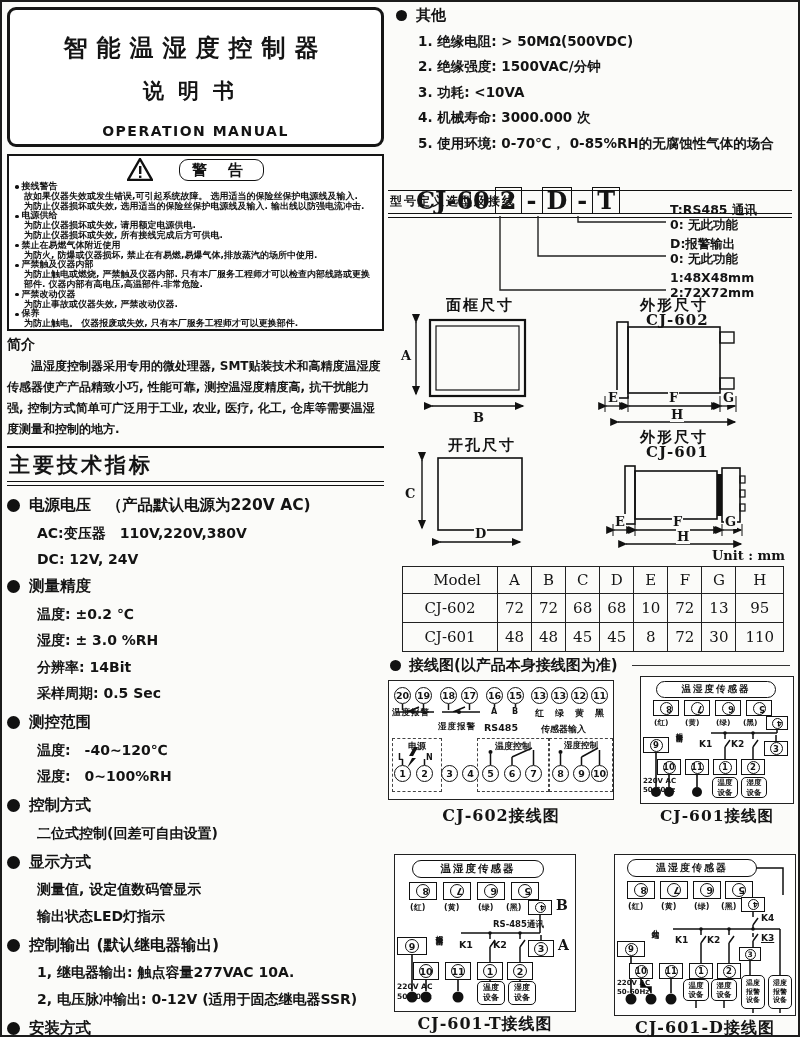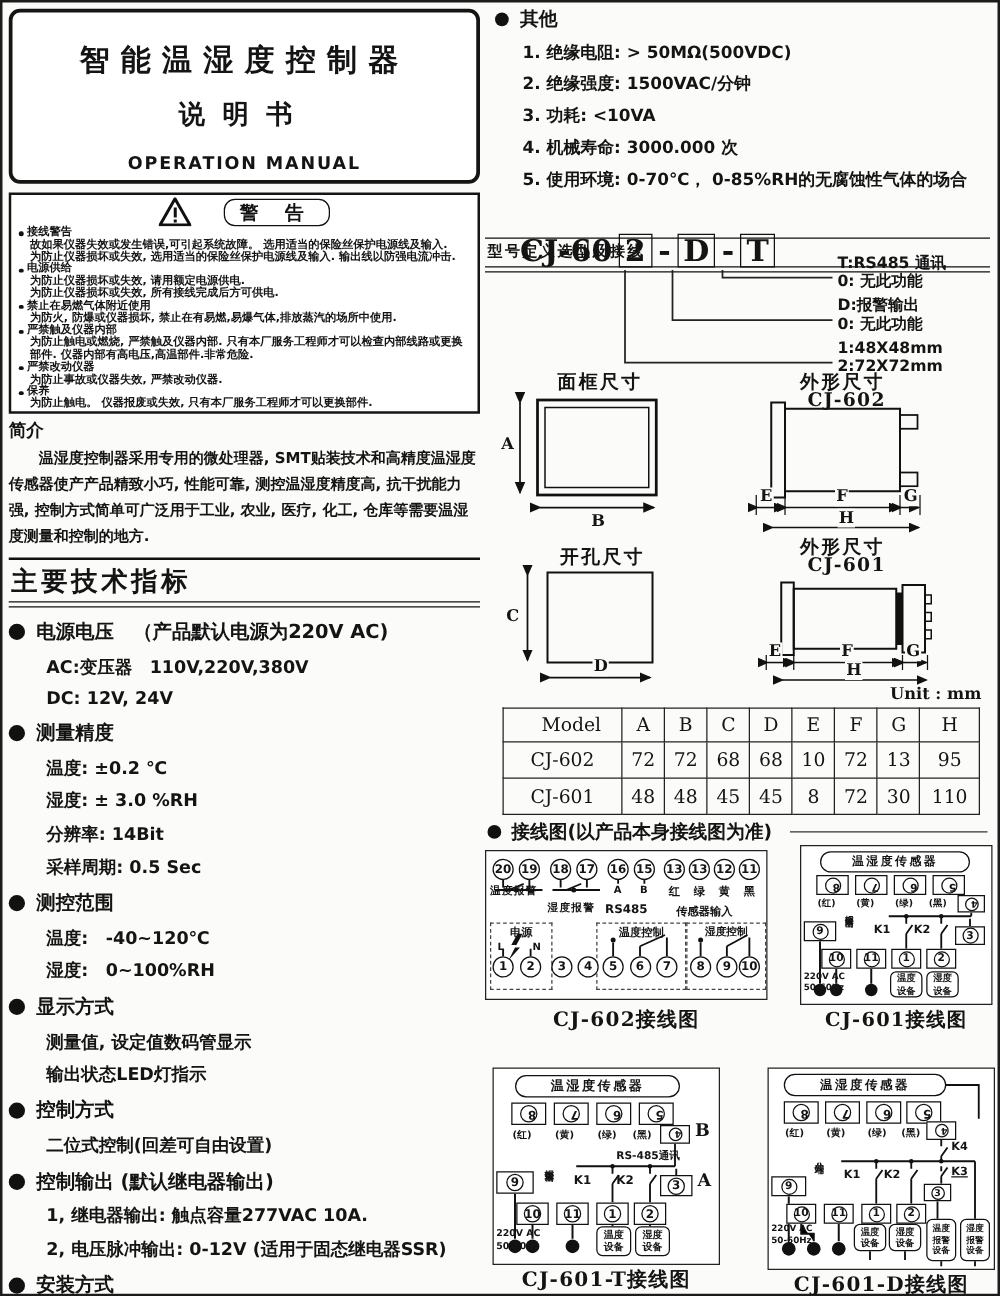--- a/index.html
+++ b/index.html
@@ -155,31 +155,31 @@
     <div class="sg-title">
         <span class="disc"></span>
         <span>测控范围</span>
       </div>
     <div class="sg-line">温度:　-40~120℃</div>
     <div class="sg-line">湿度:　0~100%RH</div>
   </div>
   <div class="spec-group">
     <div class="sg-title">
         <span class="disc"></span>
-        <span>显示方式</span>
-      </div>
-    <div class="sg-line">测量值, 设定值数码管显示</div>
-    <div class="sg-line">输出状态LED灯指示</div>
+        <span>控制方式</span>
+      </div>
+    <div class="sg-line">二位式控制(回差可自由设置)</div>
   </div>
   <div class="spec-group">
     <div class="sg-title">
         <span class="disc"></span>
-        <span>控制方式</span>
-      </div>
-    <div class="sg-line">二位式控制(回差可自由设置)</div>
+        <span>显示方式</span>
+      </div>
+    <div class="sg-line">测量值, 设定值数码管显示</div>
+    <div class="sg-line">输出状态LED灯指示</div>
   </div>
   <div class="spec-group">
     <div class="sg-title">
         <span class="disc"></span>
         <span>控制输出 (默认继电器输出)</span>
       </div>
     <div class="sg-line">1, 继电器输出: 触点容量277VAC 10A.</div>
     <div class="sg-line">2, 电压脉冲输出: 0-12V (适用于固态继电器SSR)</div>
   </div>
   <div class="spec-group">

